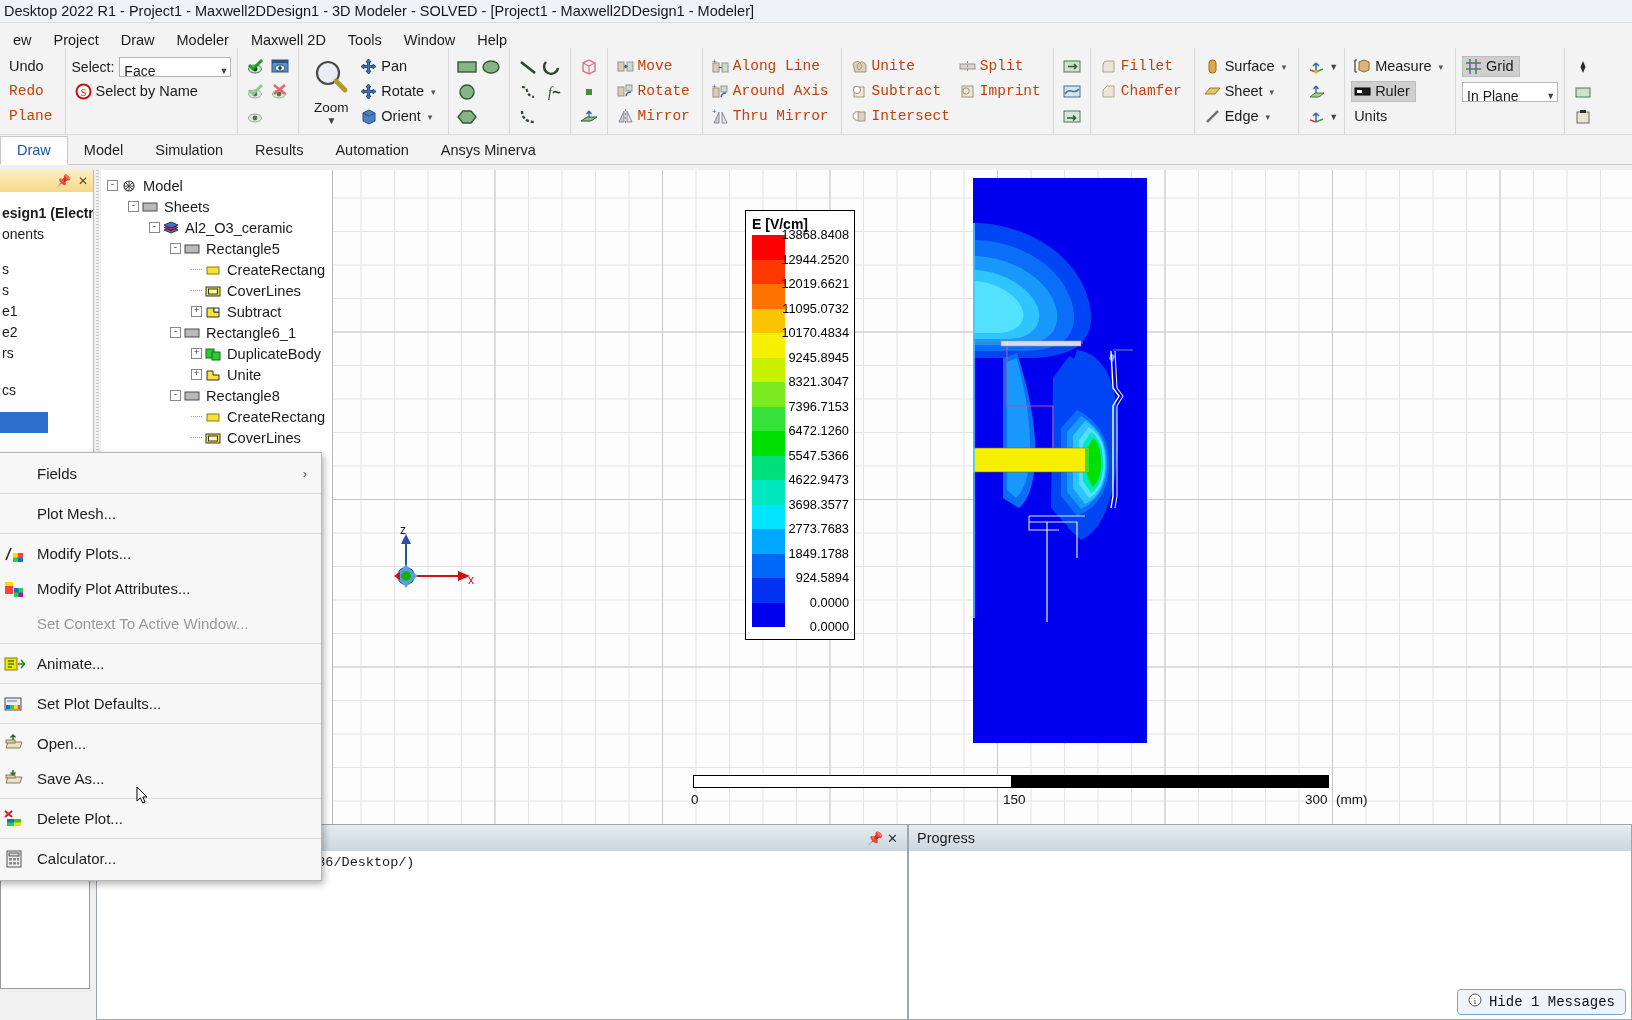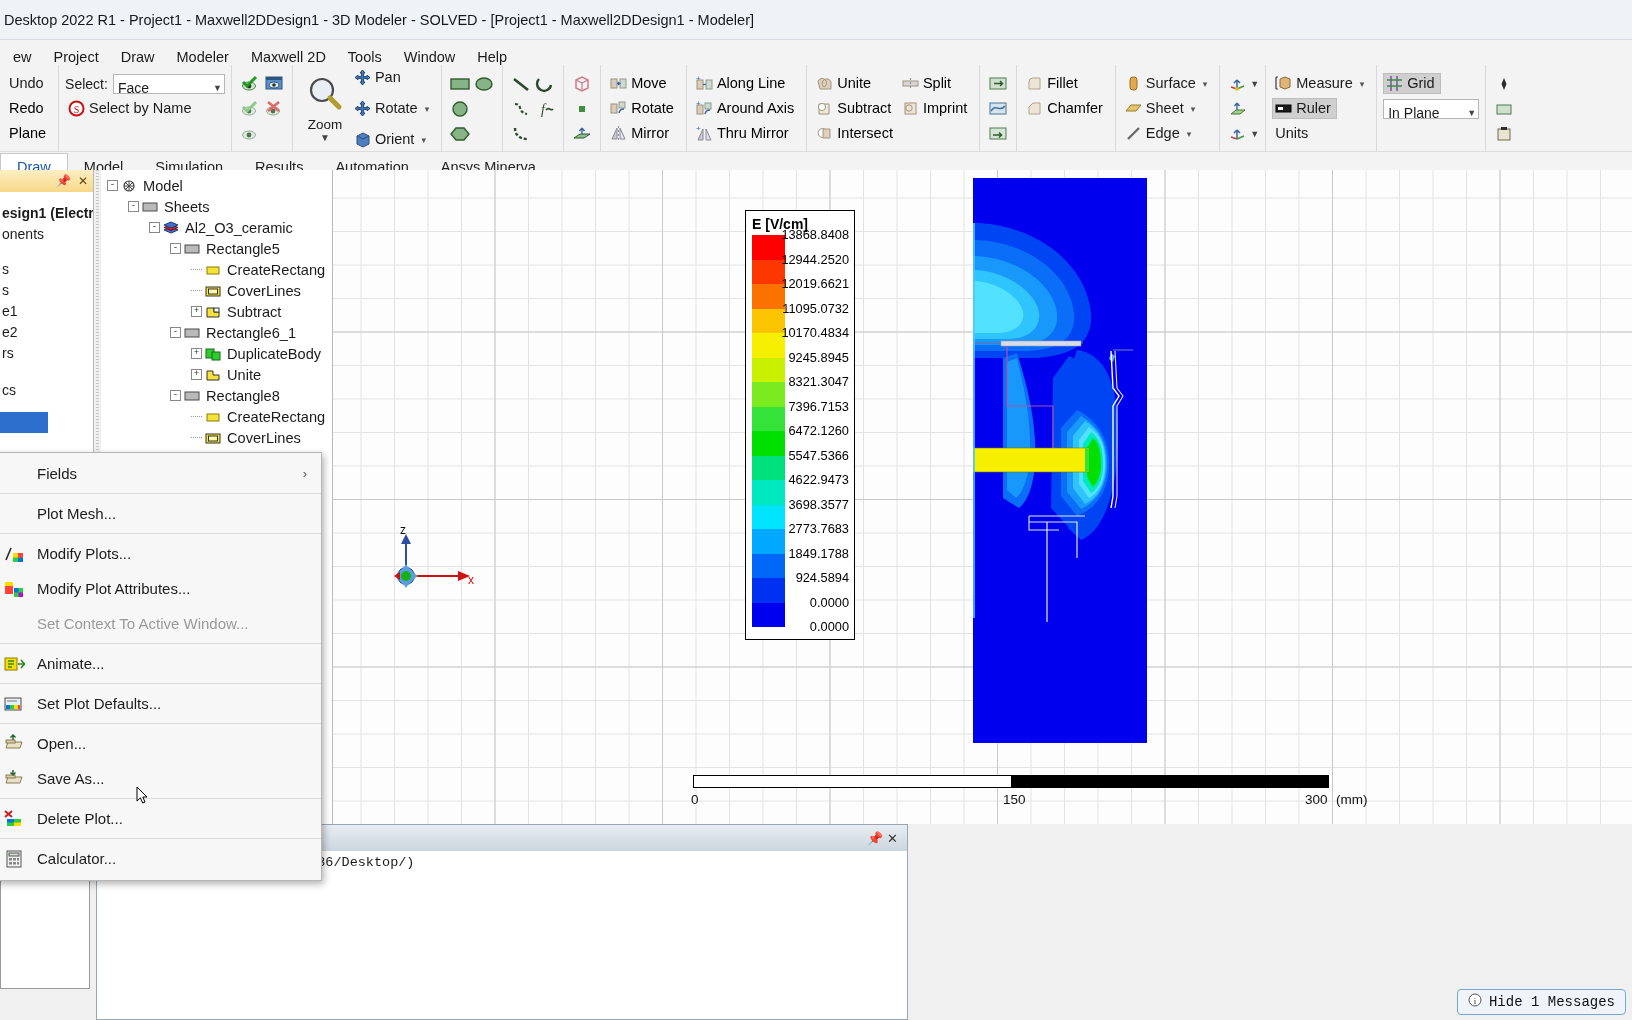--- a/index.html
+++ b/index.html
@@ -6,42 +6,42 @@
   html, body { margin:0; padding:0; }
   body {
     width:1632px; height:1020px; overflow:hidden;
     font-family:"Liberation Sans", sans-serif;
     font-size:14px; color:#1b1b1b;
     background:#f0f0f0;
     position:relative;
   }
   
   #titlebar {
-    height:40px; background:#eef3f6; border-bottom:1px solid #d4dde3;
+    height:23px; background:#eef3f6; border-bottom:1px solid #d4dde3;
     display:flex; align-items:center; padding-left:4px;
     font-size:14.5px; color:#17181a; white-space:nowrap;
   }
   
   #menubar {
     height:25px; background:#f3f3f3; display:flex; align-items:center;
     padding-left:2px; font-size:14.5px;
   }
   #menubar .mi { padding:2px 11px; cursor:default;margin-top:8px; }
   
   #ribbon {
     height:87px; background:#f3f3f3; border-bottom:1px solid #dcdcdc;
     display:flex; align-items:stretch; position:relative;
   }
   .rgrp { display:flex; flex-direction:column; justify-content:center;
           padding:0 6px; border-right:1px solid #d9d9d9; height:87px; }
   .rgrp.nb { border-right:none; }
   .rrow { display:flex; align-items:center; height:25px; }
   .cmd { display:flex; align-items:center; gap:4px; padding:1px 5px 1px 2px;
          white-space:nowrap; font-size:14.5px; cursor:default; border:1px solid transparent; }
-  .cmd.dis { color:#000000; }
+  .cmd.dis { color:#c2410c;font-family:Liberation Mono, monospace; }
   .cmd.sel { background:#cfcfcf; border-color:#bdbdbd; }
   .lbl { line-height:1; }
   .cap { font-size:13.5px; }
   .arrow:after { content:"\25BE"; font-size:9px; margin-left:3px; color:#555; }
   .ico { width:17px; height:17px; flex:0 0 17px; display:inline-block;
          position:relative; }
   .iconly { width:24px; height:23px; display:flex; align-items:center;
             justify-content:center; border:1px solid transparent; }
   
   .combo { display:inline-flex; align-items:center; border:1px solid #b5b5b5;
@@ -275,21 +275,21 @@
     <div class="bigbtn">
       <span>
         <svg width="40" height="40" viewBox="0 0 40 40">
             <circle cx="17" cy="16" r="11" fill="#e9eef5" stroke="#4a4a4a" stroke-width="2.2"></circle>
             <path d="M25 24 L34 33" stroke="#b09b2c" stroke-width="5" stroke-linecap="round"></path>
           </svg>
       </span>
       <span class="cap">Zoom</span>
       <span style="font-size:10px;color:#444;">▼</span>
     </div>
-    <div style="display:flex;flex-direction:column;justify-content:space-between;height:87px;">
+    <div style="display:flex;flex-direction:column;justify-content:center;height:87px;">
       <div class="rrow">
           <div class="cmd">
         <span class="ico">
           <svg width="17" height="17" viewBox="0 0 17 17">
                 <path d="M8.5 1 L11 4 H9.6V7.6H13V6.2L16 8.5L13 10.8V9.4H9.6V13H11L8.5 16L6 13H7.4V9.4H4V10.8L1 8.5L4 6.2V7.6H7.4V4H6Z" fill="#4176b8" stroke="#24497a"></path>
               </svg>
         </span>
             <span class="lbl">Pan</span>
           </div>
         </div>
@@ -1128,20 +1128,27 @@
               <rect x="1" y="2" width="10" height="10" fill="#6fc26f" stroke="#2e6b2e"></rect>
               <rect x="5" y="0" width="10" height="10" fill="#8fd48f" stroke="#2e6b2e"></rect>
               <path d="M7 2 V8 M9 2 V8 M11 2 V8" stroke="#2e6b2e" stroke-width="0.8"></path>
             </svg>
         </span>
         <span>Project1  (C:/Users/18136/Desktop/)</span>
       </div>
     </div>
   </div>
 
+  <div class="dock" id="progress">
+    <div class="dockhdr">
+      <span>Progress</span>
+      <span class="sp"></span>
+    </div>
+    <div class="dockbody"></div>
+  </div>
 
   <div id="hidemsg">
     <span>
       <svg width="14" height="14" viewBox="0 0 14 14">
           <circle cx="7" cy="7" r="6" fill="#fff" stroke="#555"></circle>
           <text x="7" y="10.5" font-size="9" text-anchor="middle" font-family="Liberation Serif, serif" fill="#333">i</text>
         </svg>
     </span>
     <span>Hide 1 Messages</span>
   </div>

